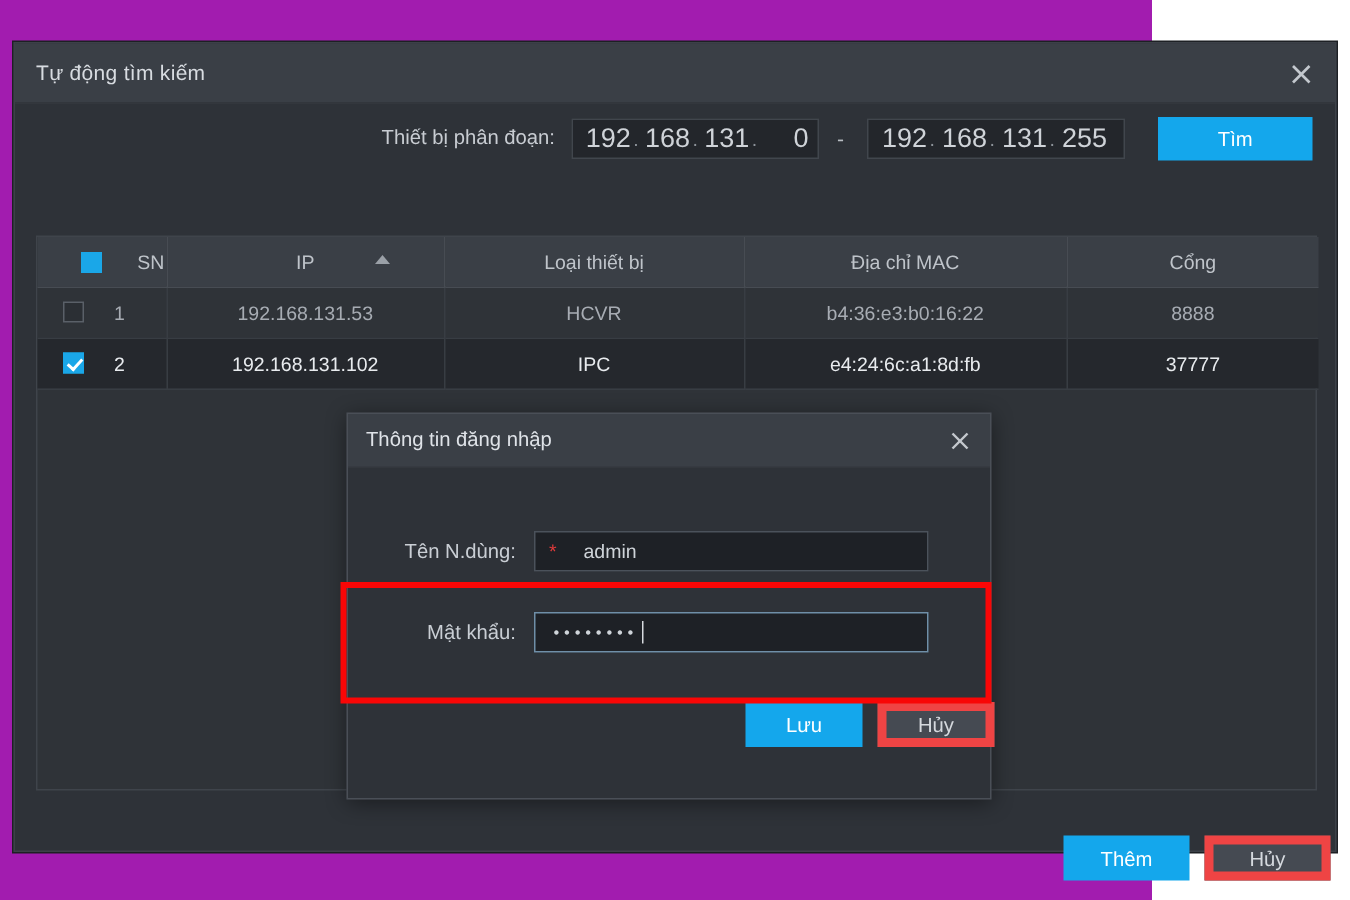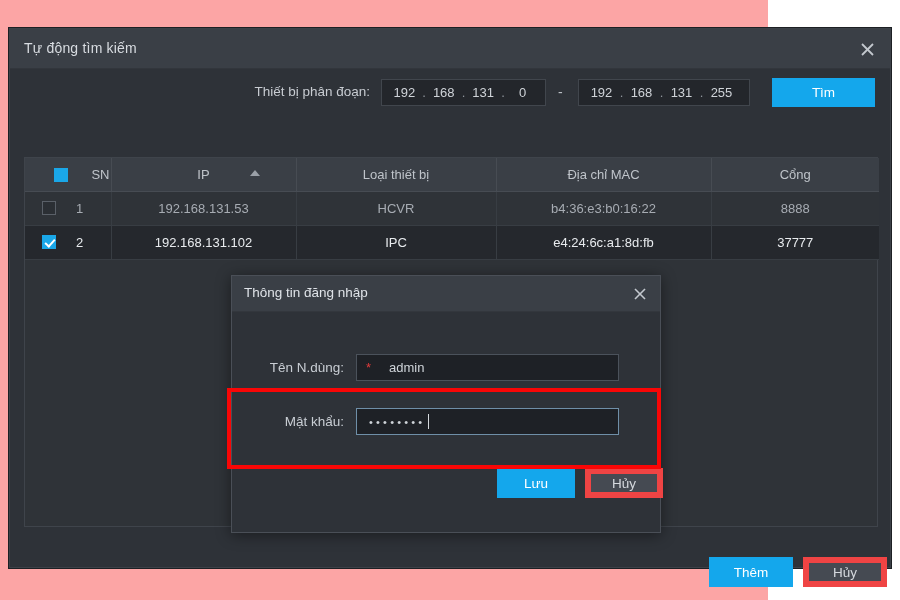--- a/index.html
+++ b/index.html
@@ -3,21 +3,21 @@
 <meta charset="utf-8">
 <style>
   * { box-sizing: border-box; }
   html, body {
     margin: 0; padding: 0;
     width: 900px; height: 600px;
     background: #ffffff;
     font-family: "Liberation Sans", sans-serif;
     overflow: hidden;
   }
-  #root { position: relative; width: 768px; height: 600px; background:#fca5a5; }
+  #root { position: relative; width: 768px; height: 600px; background:#a21caf; }
 
   
   .window {
     position: absolute;
     left: 9px; top: 28px;
     width: 882px; height: 540px;
     background: #2e3238;
     border: 1px solid #3c4148;
     box-shadow: 0 0 0 1px #1d2024;
   }
@@ -50,21 +50,21 @@
     position: absolute; top: 10px;
     height: 27px;
     background: #23262b;
     border: 1px solid #41464d;
     display: flex; align-items: center;
     padding: 0 6px;
   }
   .ipbox.first { left: 371px; width: 165px; }
   .ipbox.second { left: 568px; width: 172px; }
   .ipbox .oct {
-    font-size: 13px; color: #cfd3d8; text-align: center;
+    font-size: 18px; color: #cfd3d8; text-align: right;
     width: 33px; display: inline-block;
   }
   .ipbox .dot { font-size: 13px; color: #8d939a; width: 7px; text-align:center; }
   .dash {
     position: absolute; left: 548px; top: 15px;
     color: #b9bec4; font-size: 14px;
   }
   .btn-search {
     position: absolute; left: 762px; top: 9px;
     width: 103px; height: 29px;

